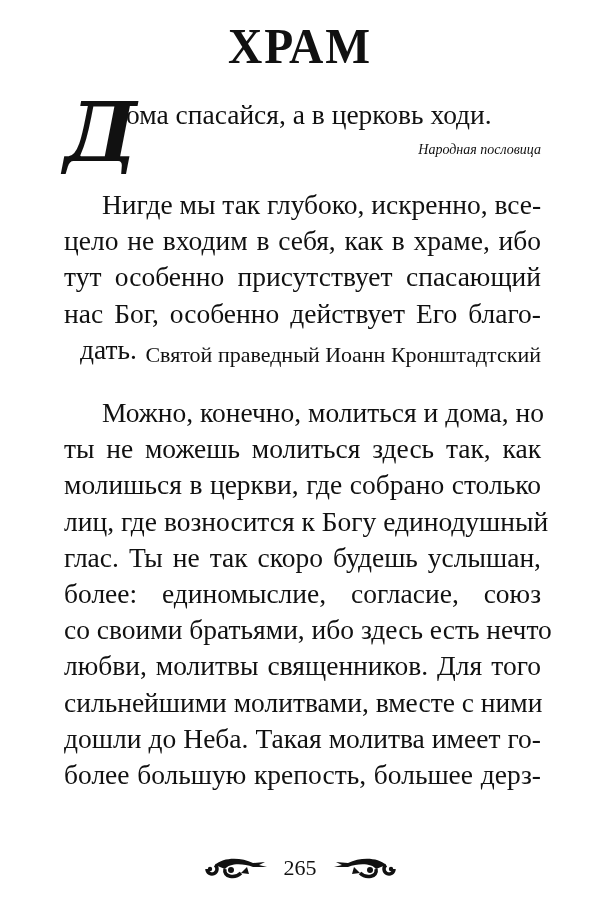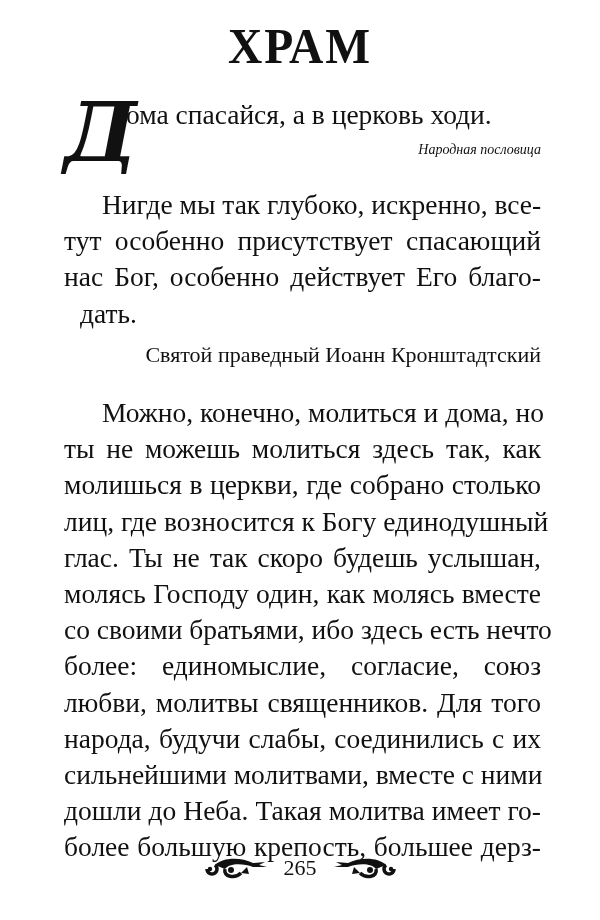--- a/index.html
+++ b/index.html
@@ -56,37 +56,36 @@
 <div class="page-title">ХРАМ</div>
 
 <div class="epigraph-line">
   <span class="drop-cap">Д</span>
   <span class="epigraph-text">ома спасайся, а в церковь ходи.</span>
   <span class="epigraph-source">Народная пословица</span>
 </div>
 
 <div class="para" style="top:187px;">
   <span class="line indent">Нигде мы так глубоко, искренно, все-</span>
+  <span class="line">цело не входим в себя, как в храме, ибо</span>
   <span class="line">тут особенно присутствует спасающий</span>
   <span class="line">нас Бог, особенно действует Его благо-</span>
   <span class="line last">дать.</span>
 </div>
 <div class="attrib">Святой праведный Иоанн Кронштадтский</div>
 
 <div class="para" style="top:395px;">
   <span class="line indent">Можно, конечно, молиться и дома, но</span>
   <span class="line">ты не можешь молиться здесь так, как</span>
   <span class="line">молишься в церкви, где собрано столько</span>
   <span class="line">лиц, где возносится к Богу единодушный</span>
   <span class="line">глас. Ты не так скоро будешь услышан,</span>
-  <span class="line">молясь Господу один, как молясь вместе</span>
+  <span class="line">более: единомыслие, согласие, союз</span>
   <span class="line">со своими братьями, ибо здесь есть нечто</span>
-  <span class="line">более: единомыслие, согласие, союз</span>
   <span class="line">любви, молитвы священников. Для того</span>
-  <span class="line">народа, будучи слабы, соединились с их</span>
   <span class="line">сильнейшими молитвами, вместе с ними</span>
   <span class="line">дошли до Неба. Такая молитва имеет го-</span>
   <span class="line">более большую крепость, большее дерз-</span>
 </div>
 
 <div class="footer">
   <span class="orn">
     <svg width="66" height="26" viewBox="0 0 66 26">
       <path d="M6 14 a5 5 0 1 0 8 -4" fill="none" stroke="#111" stroke-width="3.5"></path>
       <circle cx="9" cy="14" r="2.2" fill="#111"></circle>

